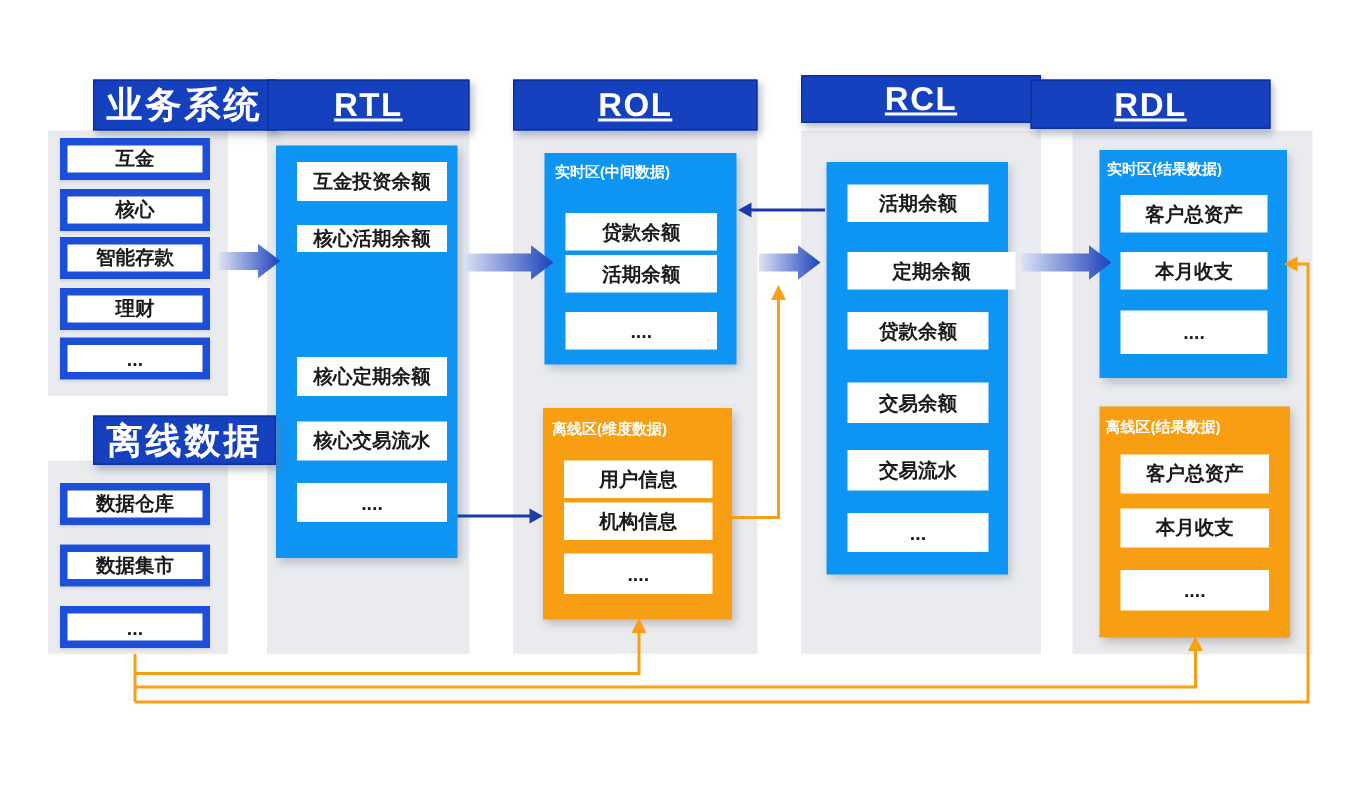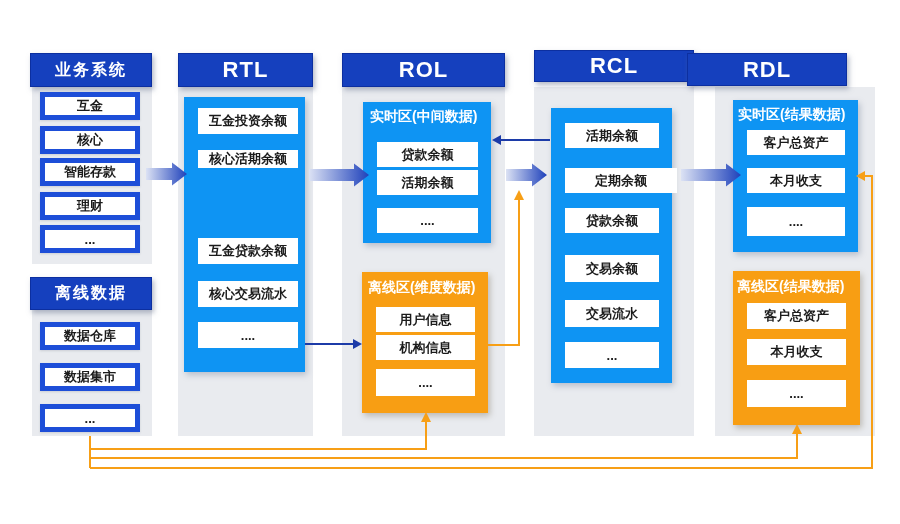--- a/index.html
+++ b/index.html
@@ -4,27 +4,27 @@
 <style>
   html,body{margin:0;padding:0;background:#ffffff;}
   body{font-family:"Liberation Sans","DejaVu Sans",sans-serif;}
   .stage{position:relative;width:900px;height:524px;background:#ffffff;overflow:hidden;}
 
   .panel{position:absolute;background:#E9EBEF;z-index:1;}
 
   .hdr{position:absolute;z-index:3;background:#1540BE;border:1px solid #0C2FA0;
        color:#fff;font-weight:700;display:flex;align-items:center;justify-content:center;
        box-shadow:2px 3px 5px rgba(110,120,145,.5);box-sizing:border-box;}
-  .hdr.zh{font-size:16px;letter-spacing:2px;}
-  .hdr.en{font-size:22px;letter-spacing:1px;}
+  .hdr.zh{font-size:24px;letter-spacing:2px;margin-left:32px;}
+  .hdr.en{font-size:22px;letter-spacing:1px;text-decoration:underline;}
 
   .bluebox{position:absolute;z-index:2;background:#0E94F3;box-shadow:2px 3px 6px rgba(110,125,150,.4);}
   .orangebox{position:absolute;z-index:2;background:#F89E13;box-shadow:2px 3px 6px rgba(120,110,90,.4);}
 
-  .zonetitle{position:absolute;z-index:4;color:#ffffff;font-weight:700;font-size:14px;white-space:nowrap;}
+  .zonetitle{position:absolute;z-index:4;color:#ffffff;font-weight:700;font-size:10px;white-space:nowrap;}
 
   .witem{position:absolute;z-index:4;background:#ffffff;display:flex;align-items:center;justify-content:center;
          font-size:13px;font-weight:700;color:#1b1b1b;white-space:nowrap;}
   .witem.bordered{border:5px solid #1d4ed8;box-sizing:border-box;box-shadow:0 1px 2px rgba(150,155,165,.35);}
 
   .overlay{position:absolute;left:0;top:0;z-index:10;pointer-events:none;}
 </style>
 </head>
 <body>
 
@@ -50,21 +50,21 @@
   <div class="witem bordered" style="left:40px;top:192px;width:100px;height:28px">理财</div>
   <div class="witem bordered" style="left:40px;top:225px;width:100px;height:28px">...</div>
 
   <div class="witem bordered" style="left:40px;top:322px;width:100px;height:28px">数据仓库</div>
   <div class="witem bordered" style="left:40px;top:363px;width:100px;height:28px">数据集市</div>
   <div class="witem bordered" style="left:40px;top:404px;width:100px;height:28px">...</div>
 
   <div class="bluebox" style="left:184px;top:97px;width:121px;height:275px"></div>
   <div class="witem" style="left:198px;top:108px;width:100px;height:26px">互金投资余额</div>
   <div class="witem" style="left:198px;top:150px;width:100px;height:18px">核心活期余额</div>
-  <div class="witem" style="left:198px;top:238px;width:100px;height:26px">互金贷款余额</div>
+  <div class="witem" style="left:198px;top:238px;width:100px;height:26px">核心定期余额</div>
   <div class="witem" style="left:198px;top:281px;width:100px;height:26px">核心交易流水</div>
   <div class="witem" style="left:198px;top:322px;width:100px;height:26px">....</div>
 
   <div class="bluebox" style="left:363px;top:102px;width:128px;height:141px"></div>
   <div class="zonetitle" style="left:370px;top:108px">实时区(中间数据)</div>
   <div class="witem" style="left:377px;top:142px;width:101px;height:25px">贷款余额</div>
   <div class="witem" style="left:377px;top:170px;width:101px;height:25px">活期余额</div>
   <div class="witem" style="left:377px;top:208px;width:101px;height:25px">....</div>
 
   <div class="orangebox" style="left:362px;top:272px;width:126px;height:141px"></div>

